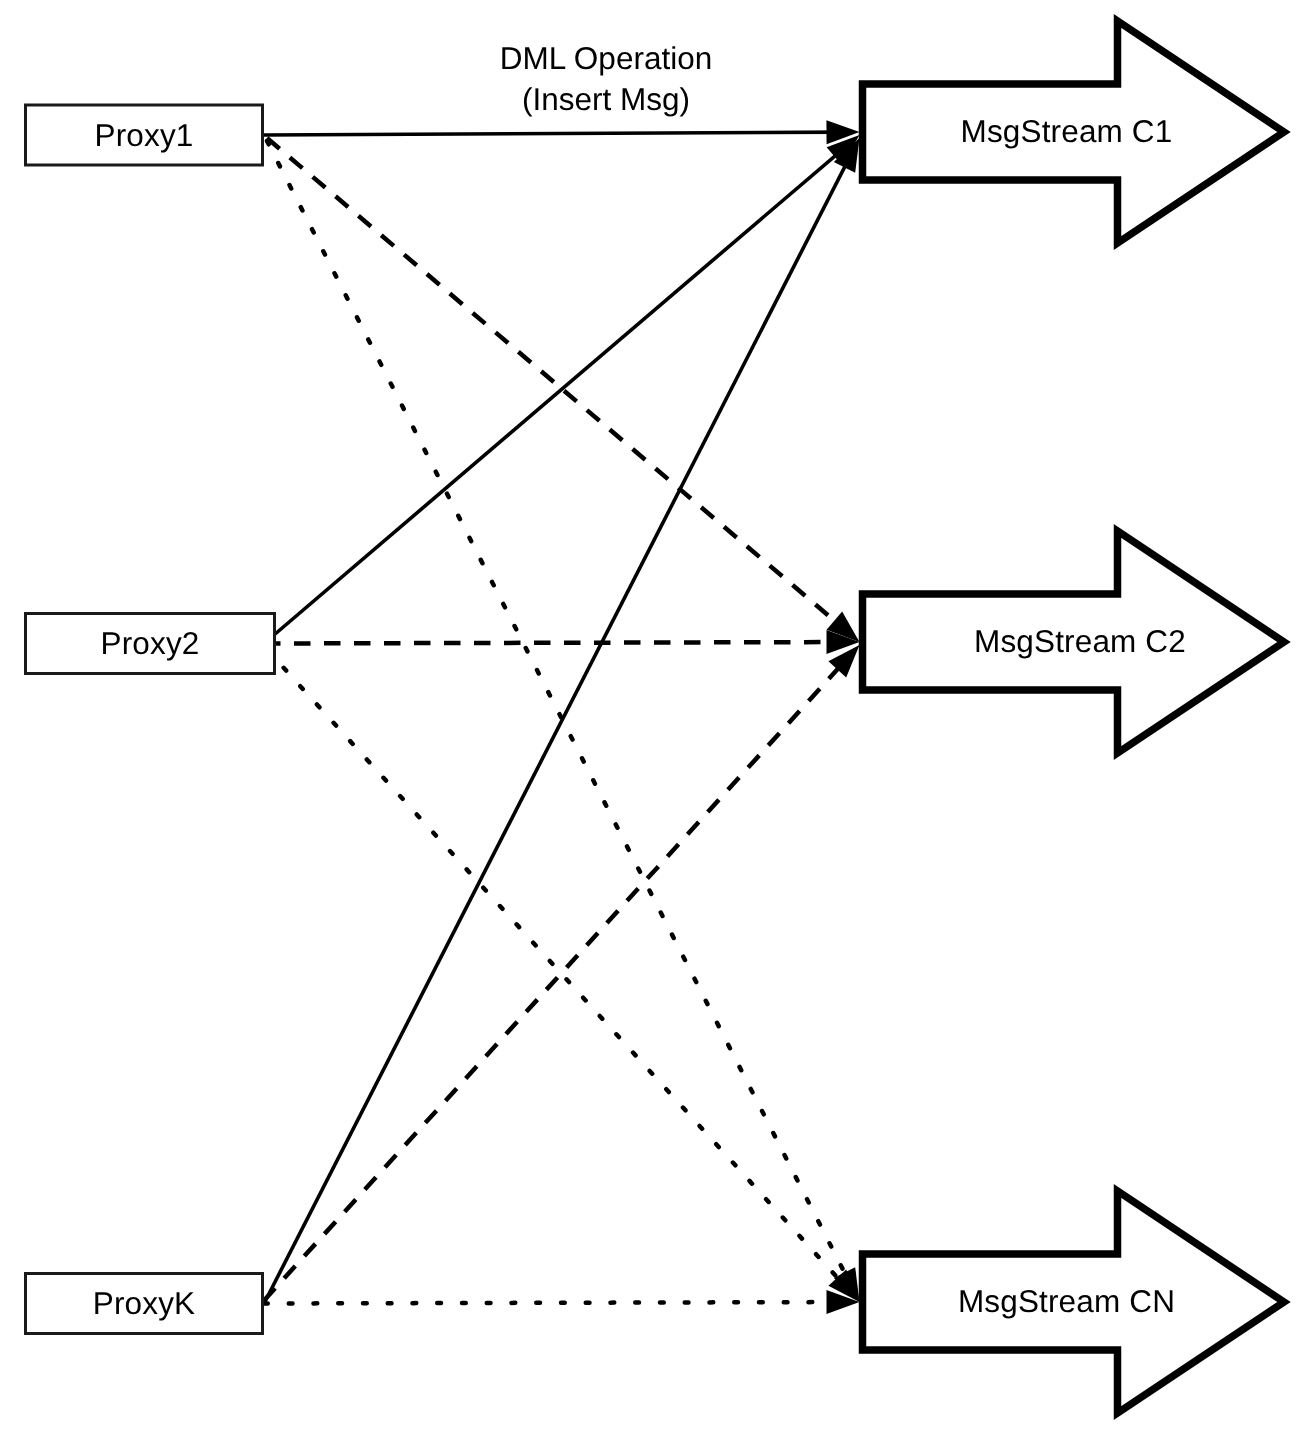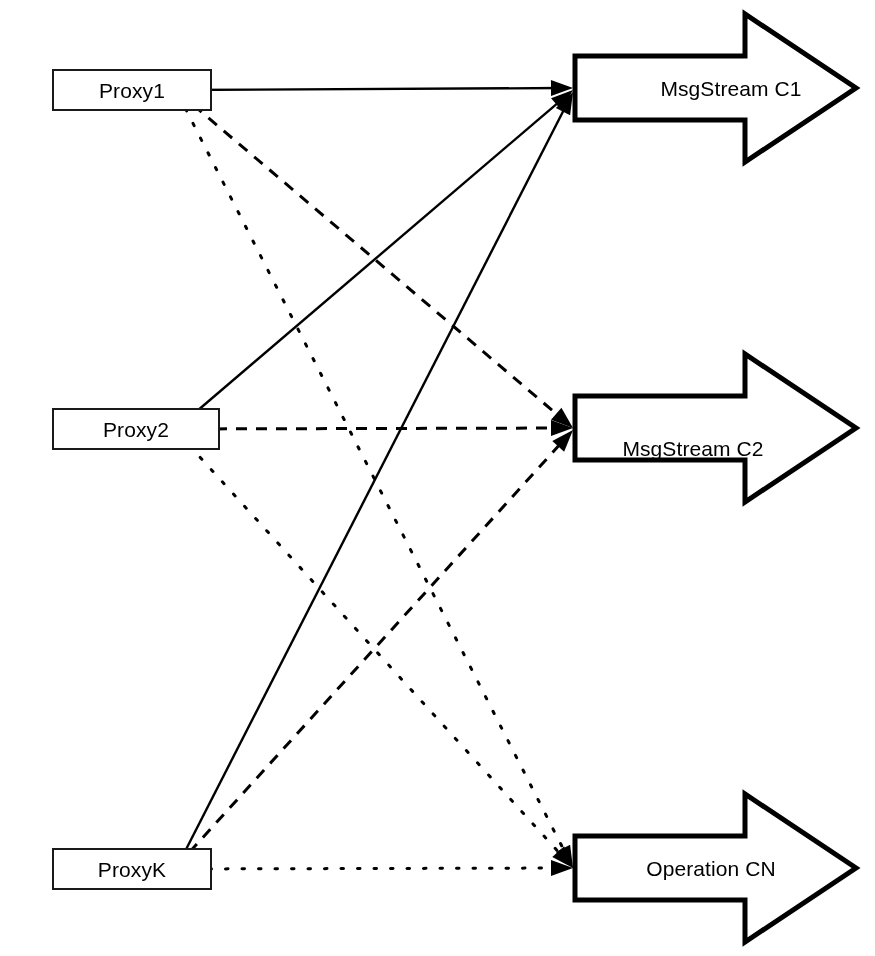--- a/index.html
+++ b/index.html
@@ -34,21 +34,20 @@
     height: 956px;
   }
   .proxy-box {
     position: absolute;
     box-sizing: border-box;
     border: 2px solid #1a1a1a;
     background: #ffffff;
     display: flex;
     align-items: center;
     justify-content: center;
-    margin-left: 36px;
   }
   .proxy-label {
     font-size: 21px;
     color: #000000;
     line-height: 1;
     letter-spacing: 0.1px;
     white-space: nowrap;
   }
   .stream-label {
     position: absolute;
@@ -120,18 +119,20 @@
   <div id="nodes">
       <div class="proxy-box" style="left: 16px; top: 69px; width: 160px; height: 42px;">
         <span class="proxy-label">Proxy1</span>
       </div>
       <div class="proxy-box" style="left: 16px; top: 408px; width: 168px; height: 42px;">
         <span class="proxy-label">Proxy2</span>
       </div>
       <div class="proxy-box" style="left: 16px; top: 848px; width: 160px; height: 42px; text-align: center;">
         <span class="proxy-label">ProxyK</span>
       </div>
-      <div class="stream-label" style="left: 711px; top: 88px; margin-left: 20px;">MsgStream C1</div>
-      <div class="stream-label" style="left: 693px; top: 428px; margin-top: 20px;">MsgStream C2</div>
-      <div class="stream-label" style="left: 711px; top: 868px;">Operation CN</div>
+      <div class="stream-label" style="left: 711px; top: 88px;">MsgStream C1</div>
+      <div class="stream-label" style="left: 720px; top: 428px;">MsgStream C2</div>
+      <div class="stream-label" style="left: 711px; top: 868px;">MsgStream CN</div>
+      <div class="edge-caption" style="left: 404px; top: 27px;">DML Operation
+(Insert Msg)</div>
     </div>
 
 </div>
 
 </body></html>

